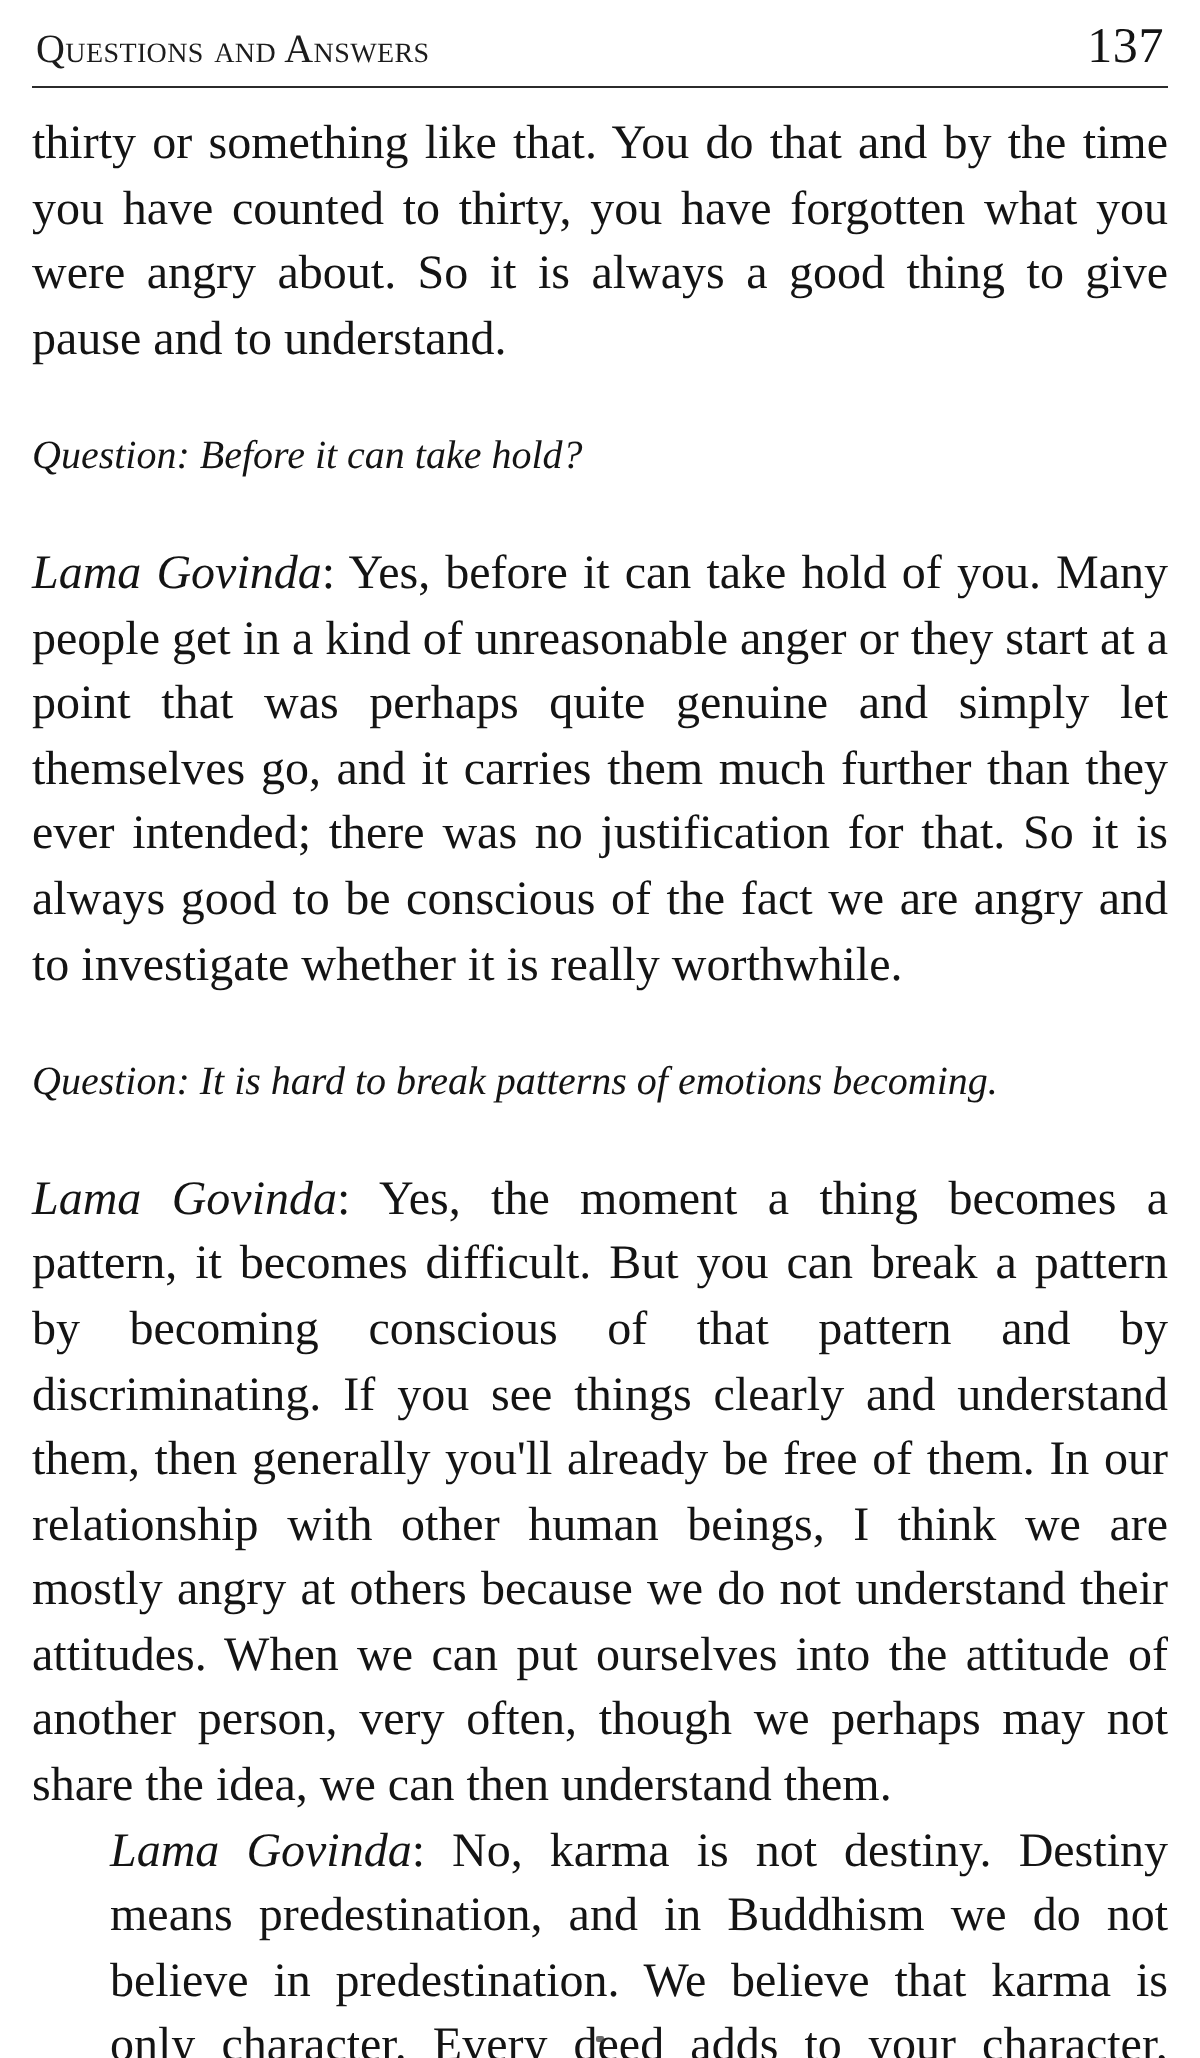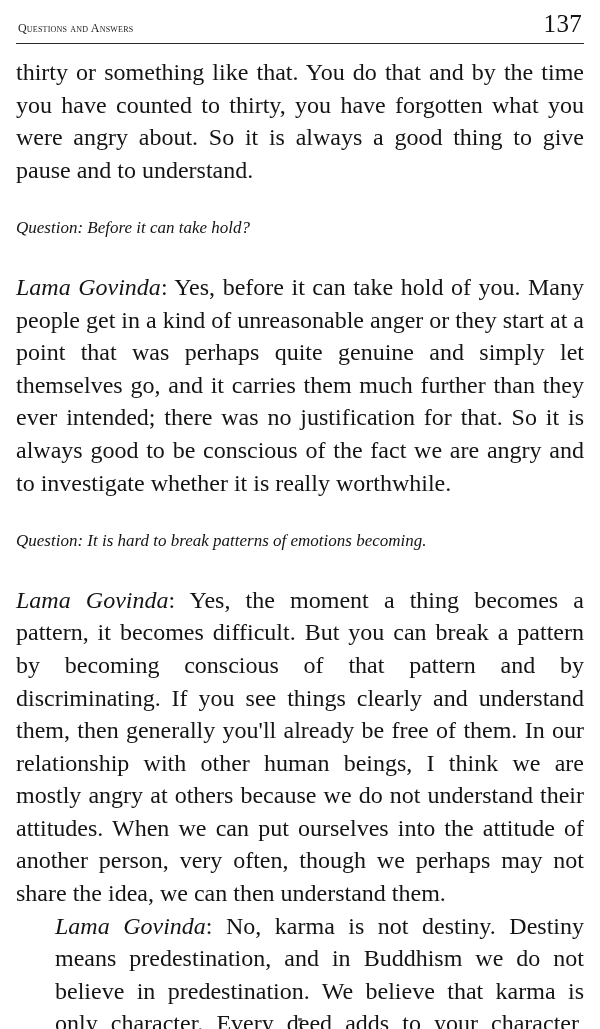--- a/index.html
+++ b/index.html
@@ -29,21 +29,21 @@
     left: 18px;
     right: 18px;
     top: 10px;
     display: flex;
     align-items: baseline;
     justify-content: space-between;
     height: 30px;
   }
   .running-head {
     font-family: "Liberation Serif", serif;
-    font-size: 12px;
+    font-size: 20px;
     letter-spacing: 0.2px;
     color: #1c1c1c;
     font-variant: small-caps;
   }
   .folio {
     font-family: "Liberation Serif", serif;
     font-size: 25px;
     color: #141414;
     letter-spacing: 0.3px;
   }
@@ -65,21 +65,21 @@
     margin: 0 0 0 0;
     font-size: 24px;
     line-height: 32.6px;
     text-align: justify;
     text-justify: inter-word;
     color: #141414;
     hyphens: manual;
   }
   .q {
     font-style: italic;
-    font-size: 17px;
+    font-size: 20px;
     line-height: 32.6px;
     margin-top: 26px;
     margin-bottom: 26px;
     text-align: left;
     color: #141414;
   }
   .answer {
     margin-bottom: 0;
   }
   .speaker {

